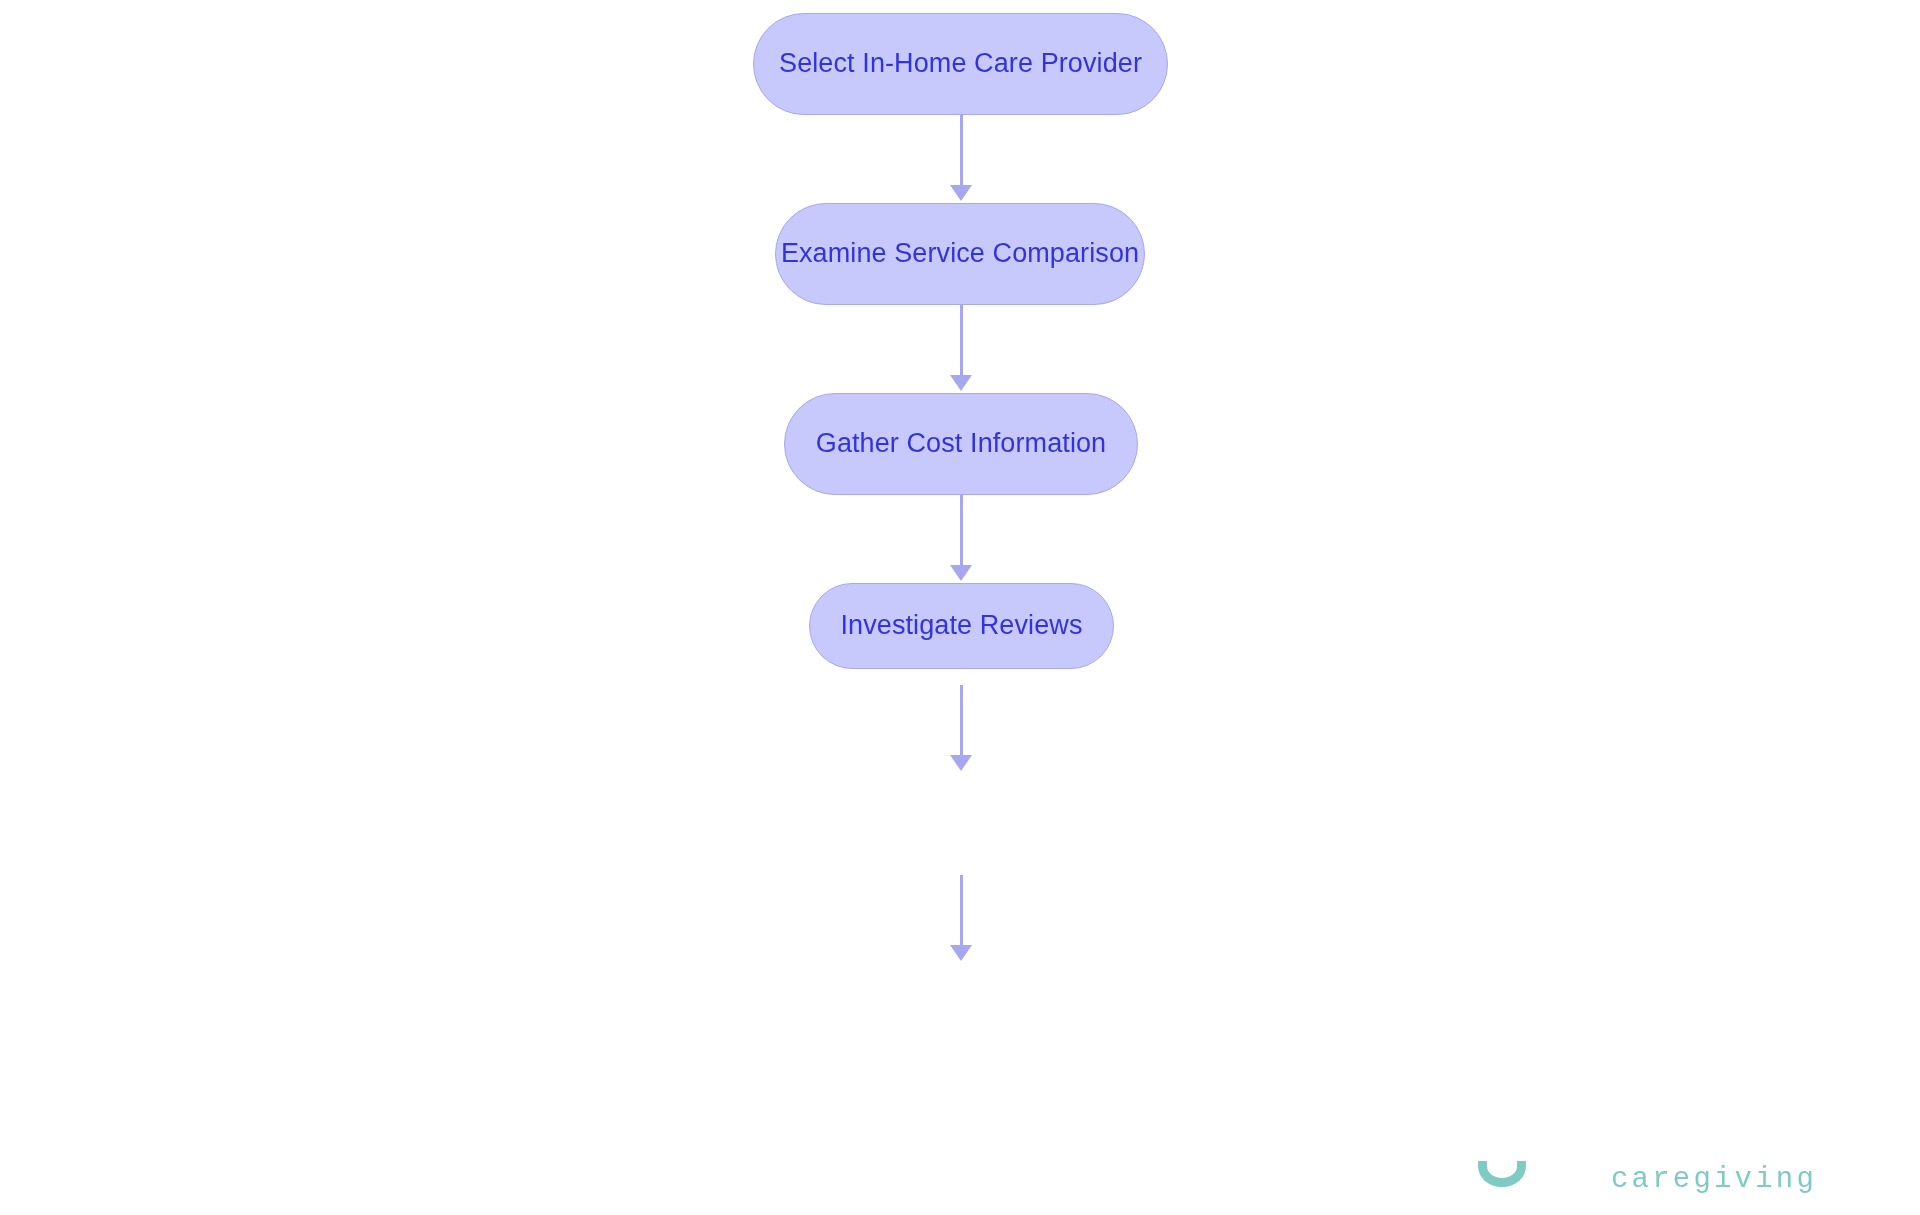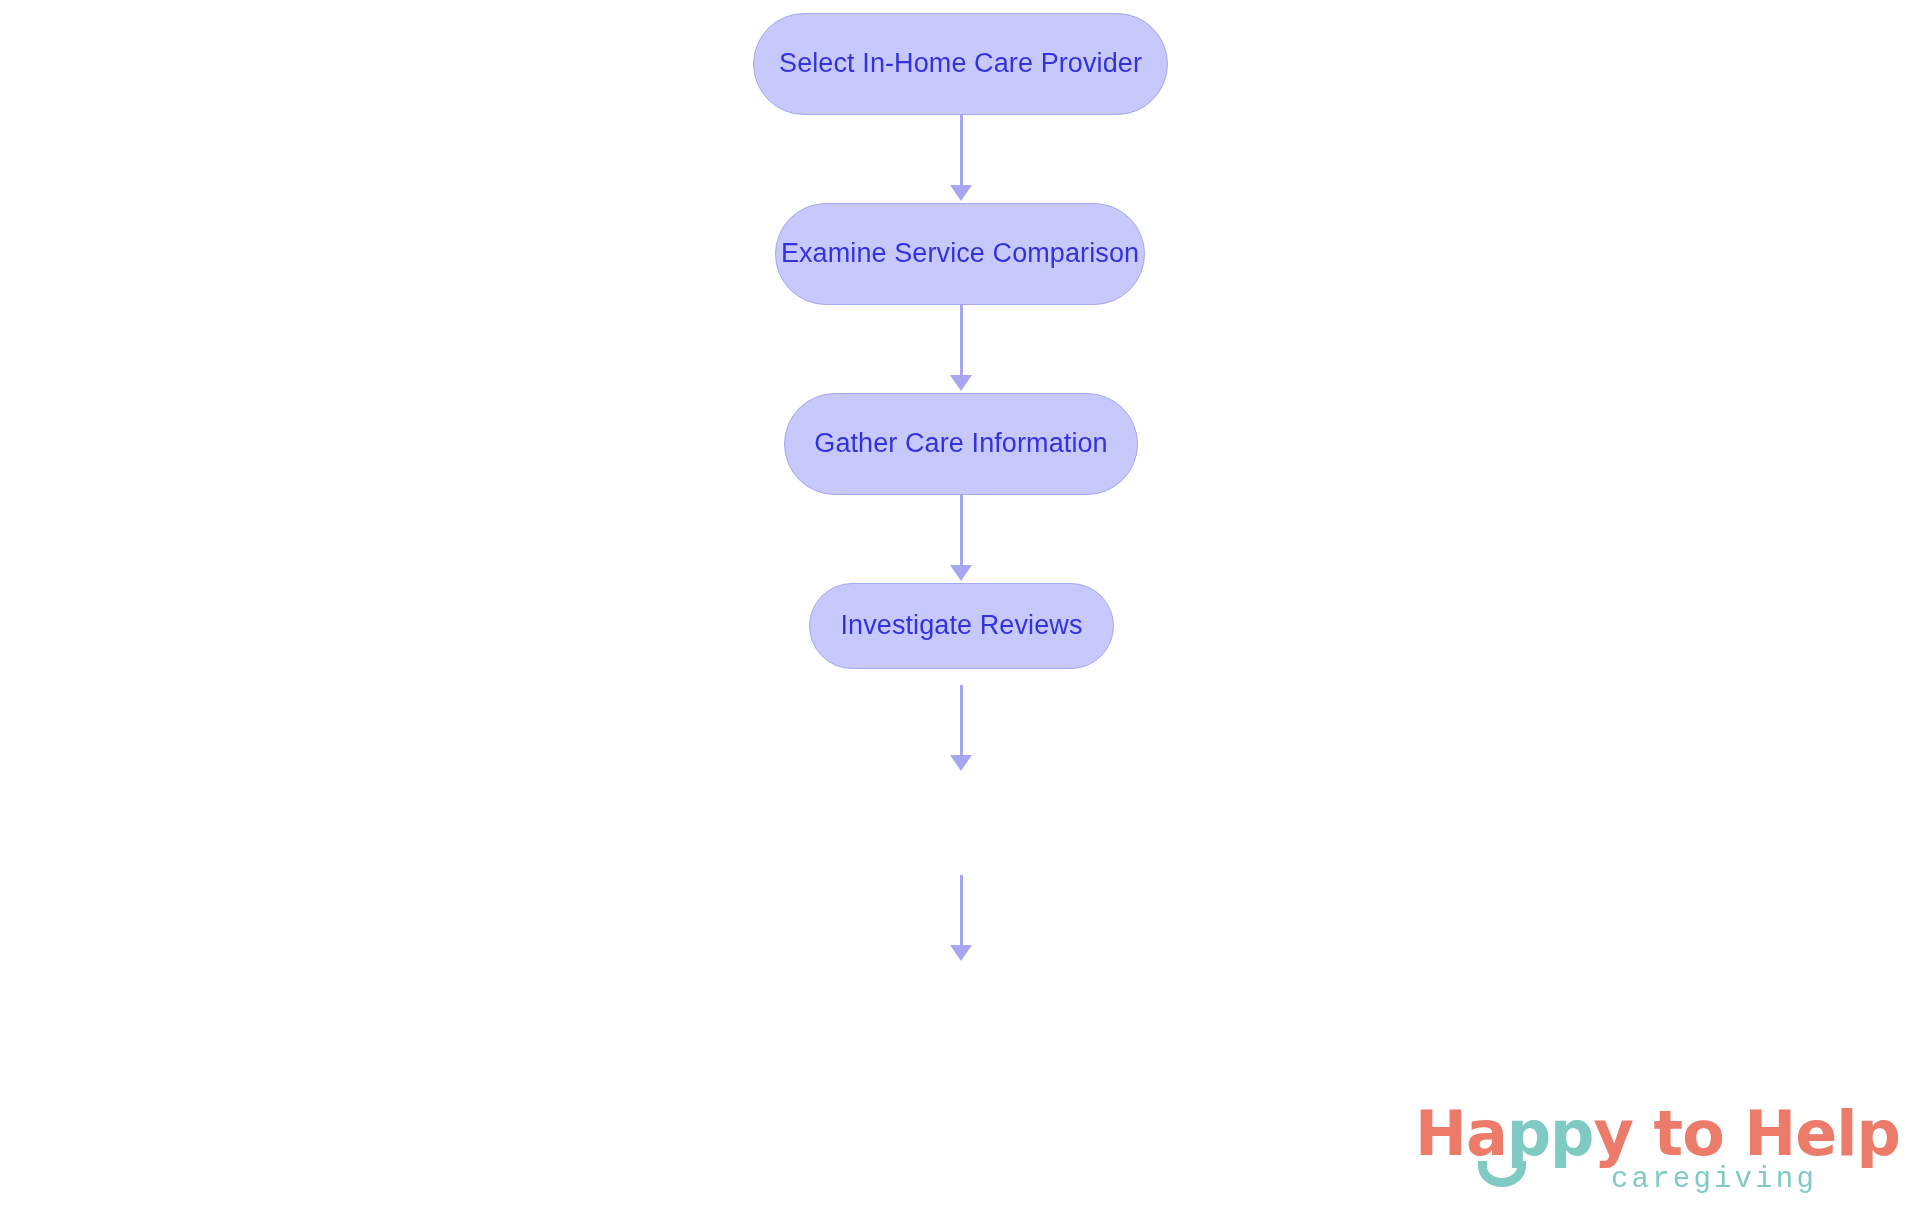--- a/index.html
+++ b/index.html
@@ -120,39 +120,36 @@
   <div class="arrowhead" style="left:950px; top:185px;"></div>
 
   <div class="flow-node" style="left:775px; top:203px; width:370px; height:102px;">
     <span class="node-label">Examine Service Comparison</span>
   </div>
 
   <div class="connector" style="left:960px; top:305px; height:72px;"></div>
   <div class="arrowhead" style="left:950px; top:375px;"></div>
 
   <div class="flow-node" style="left:784px; top:393px; width:354px; height:102px;">
-    <span class="node-label">Gather Care Information</span>
+    <span class="node-label">Gather Cost Information</span>
   </div>
 
   <div class="connector" style="left:960px; top:495px; height:72px;"></div>
   <div class="arrowhead" style="left:950px; top:565px;"></div>
 
   <div class="flow-node" style="left:809px; top:583px; width:305px; height:86px;">
     <span class="node-label">Investigate Reviews</span>
   </div>
 
   <div class="connector" style="left:960px; top:685px; height:72px;"></div>
   <div class="arrowhead" style="left:950px; top:755px;"></div>
 
 
   <div class="connector" style="left:960px; top:875px; height:72px;"></div>
   <div class="arrowhead" style="left:950px; top:945px;"></div>
 
 
 </div>
 
 <div id="brand-logo">
-  <div class="logo-wordmark">
-    <span class="logo-coral">Ha</span><span class="logo-teal">pp</span><span class="logo-coral">y to Help</span>
-  </div>
   <div class="logo-smile"></div>
   <div class="logo-tagline">caregiving</div>
 </div>
 
 </body></html>

